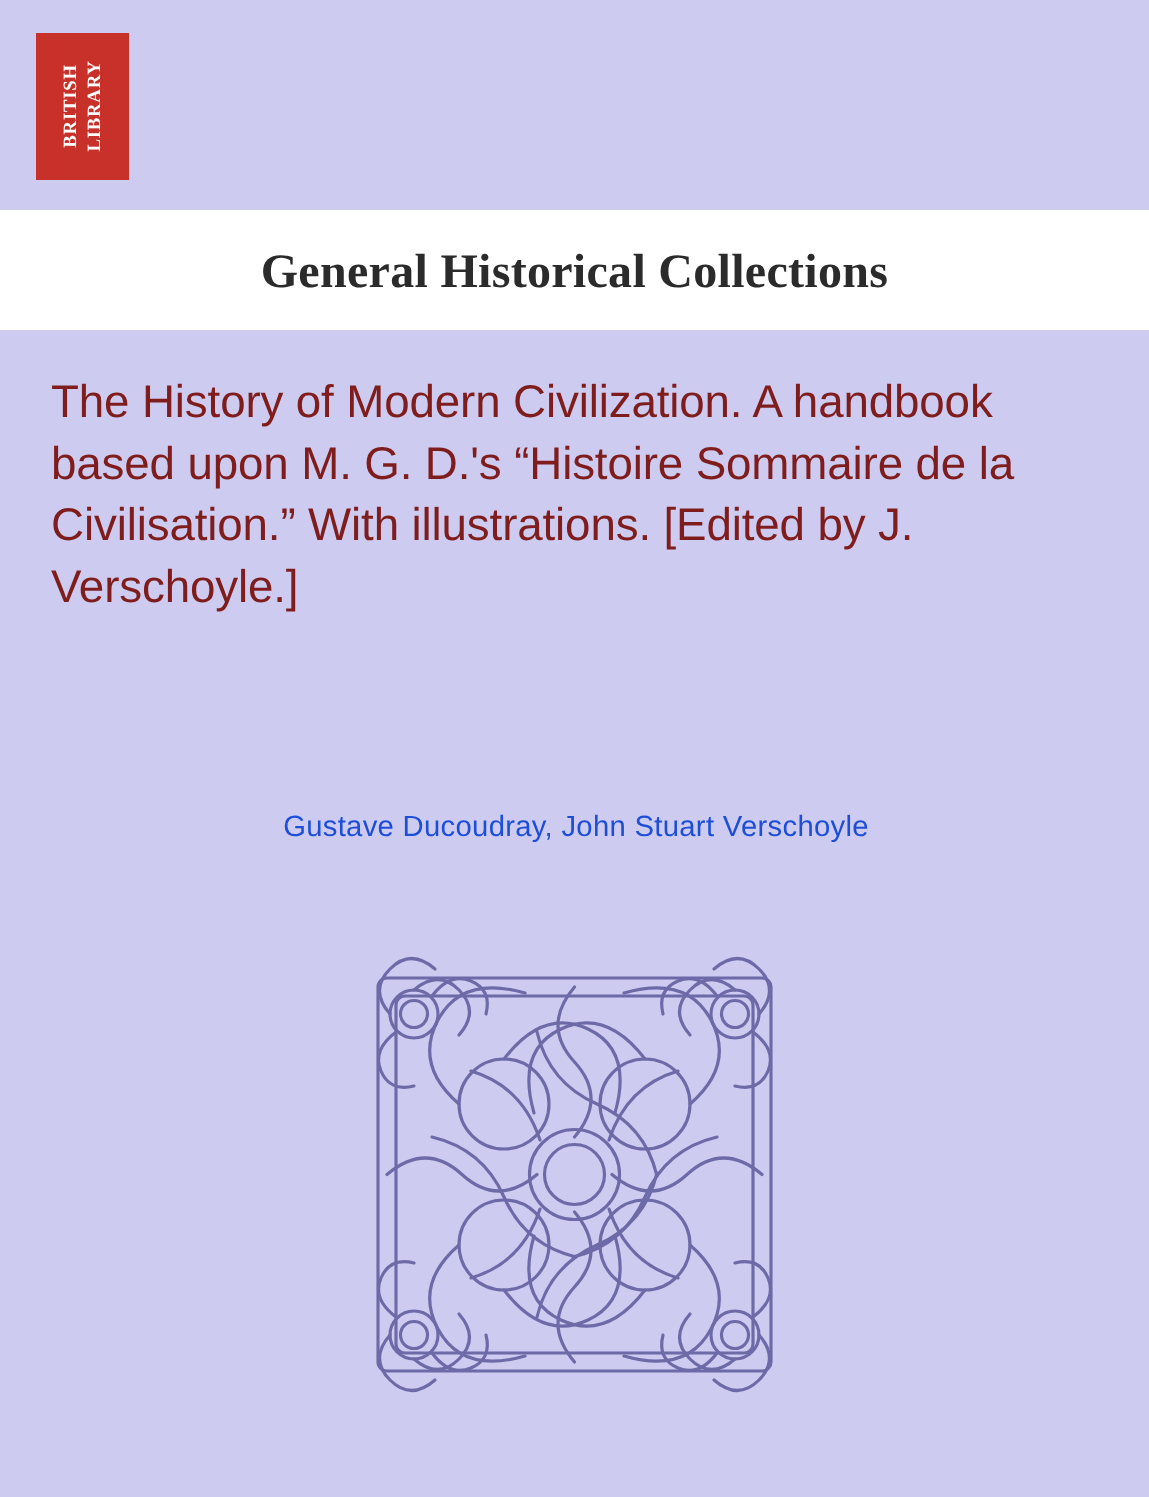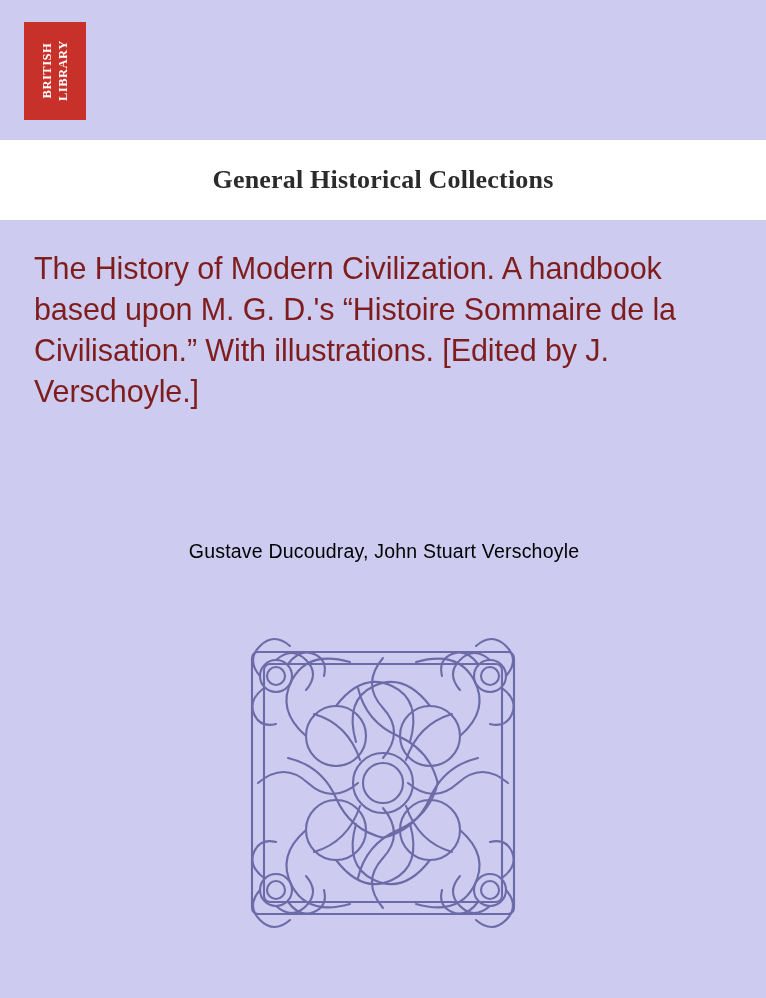--- a/index.html
+++ b/index.html
@@ -60,21 +60,21 @@
     top: 140px;
     width: 766px;
     height: 80px;
     background: #ffffff;
     display: flex;
     align-items: center;
     justify-content: center;
   }
   .series-title {
     font-family: "Liberation Serif", serif;
-    font-size: 26px;
+    font-size: 32px;
     font-weight: bold;
     color: #2b2b2b;
     letter-spacing: 0.2px;
     text-align: center;
   }
 
   
   .title-block {
     position: absolute;
     left: 34px;
@@ -90,21 +90,21 @@
     margin: 0;
     letter-spacing: -0.1px;
   }
   .authors {
     position: absolute;
     left: 34px;
     top: 540px;
     width: 700px;
     text-align: center;
     font-size: 19.5px;
-    color: #000000;
+    color: #1d4ed8;
     letter-spacing: 0.2px;
   }
 
   
   .ornament {
     position: absolute;
     left: 50%;
     transform: translateX(-50%);
     top: 618px;
     width: 330px;

